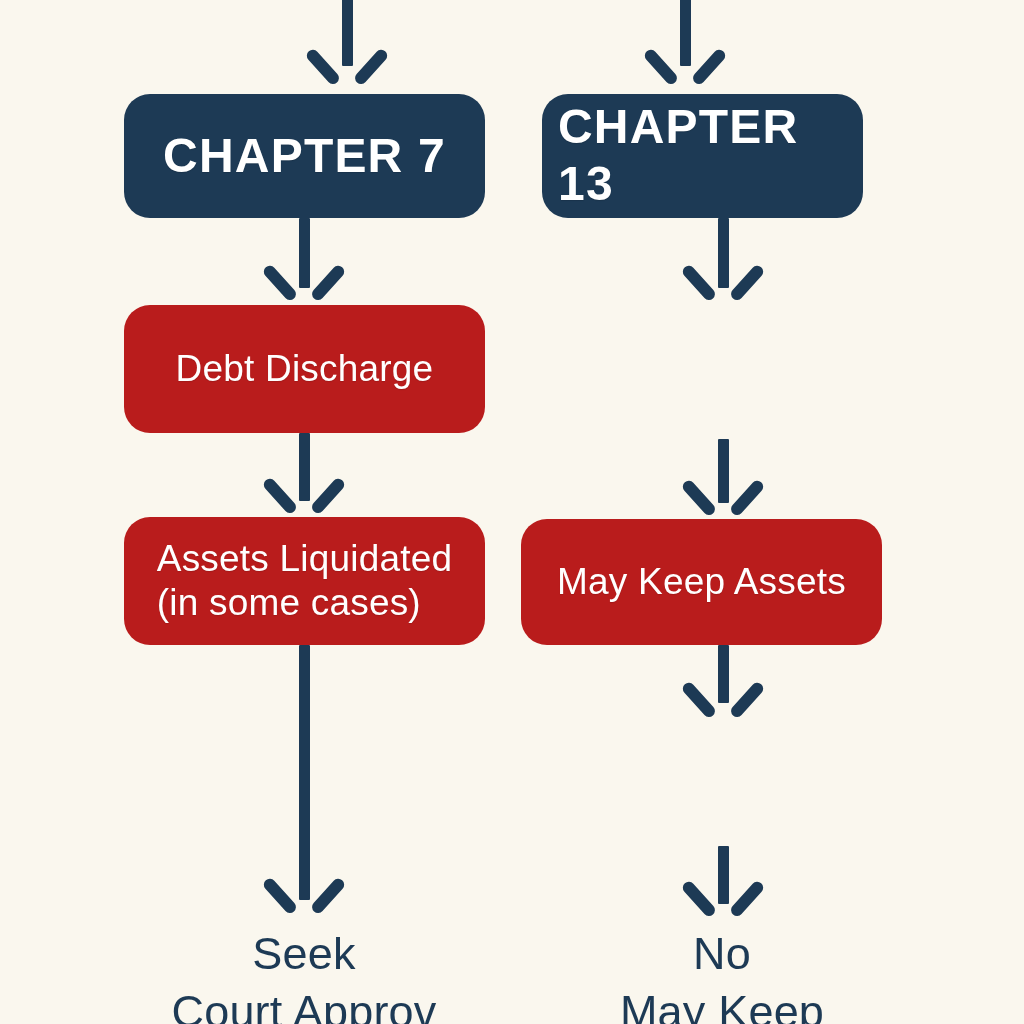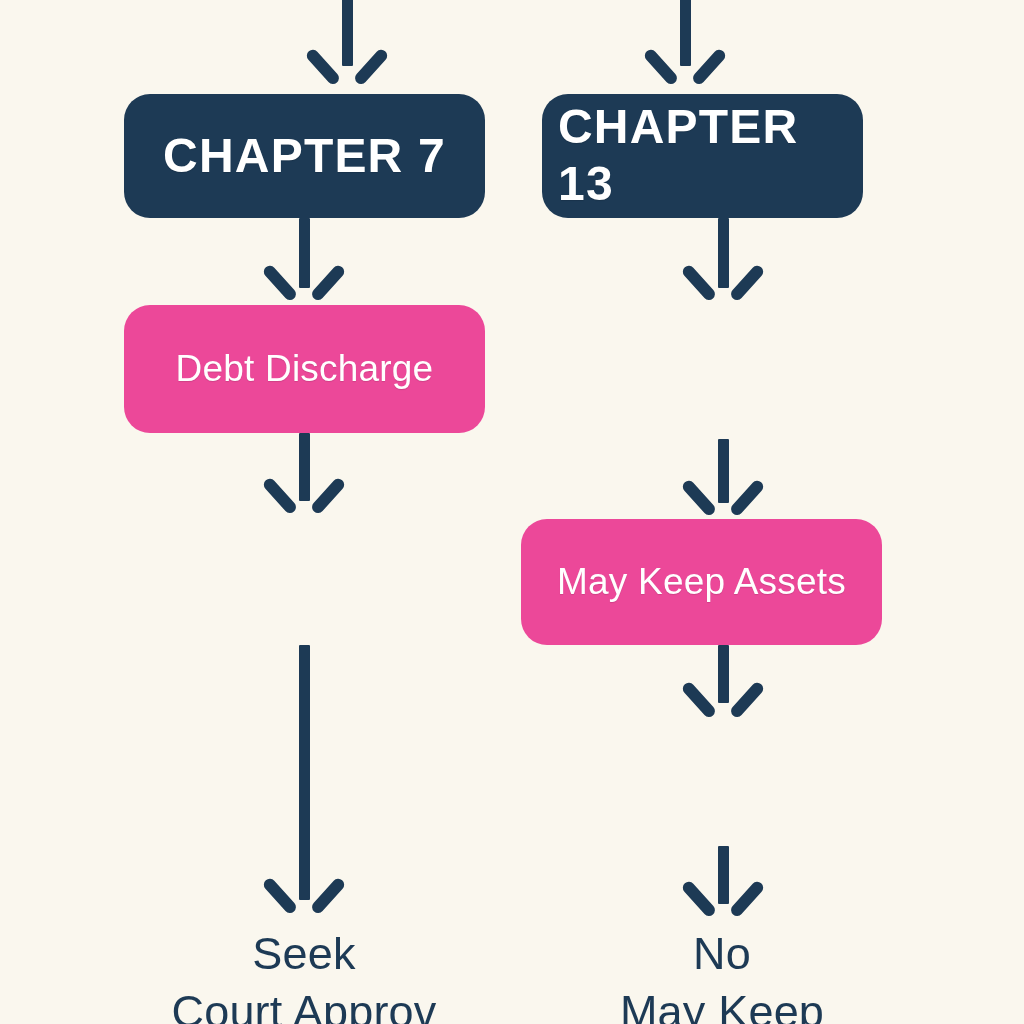--- a/index.html
+++ b/index.html
@@ -77,21 +77,21 @@
     padding: 6px 16px;
     text-shadow: 0 1px 1px rgba(0,0,0,0.12);
   }
   .node.navy {
     background: #1d3a55;
     font-weight: 700;
     font-size: 48px;
     letter-spacing: 1.2px;
   }
   .node.orange {
-    background: #ec4899;
+    background: #b91c1c;
     font-weight: 400;
     font-size: 37px;
     letter-spacing: 0.2px;
   }
 
   
   .caption {
     position: absolute;
     text-align: center;
     color: #1d3a55;
@@ -127,20 +127,22 @@
     <div class="head" style="top:34px;"></div>
   </div>
 
   <div class="node orange col-left" style="left:124px; top:305px; width:361px; height:128px;">Debt Discharge</div>
 
   <div class="arrow" style="left:246px; top:433px; width:116px; height:92px;">
     <div class="shaft" style="height:68px;"></div>
     <div class="head" style="top:32px;"></div>
   </div>
 
+  <div class="node orange col-left" style="left:124px; top:517px; width:361px; height:128px; white-space:pre-line;">Assets Liquidated
+(in some cases)</div>
 
   <div class="arrow" style="left:246px; top:645px; width:116px; height:278px;">
     <div class="shaft" style="height:255px;"></div>
     <div class="head" style="top:220px;"></div>
   </div>
 
   <div class="caption col-left" style="left:104px; top:925px; width:400px;">Seek
 Court Approv</div>
 
   <div class="node navy col-right" style="left:542px; top:94px; width:321px; height:124px;">CHAPTER 13</div>

